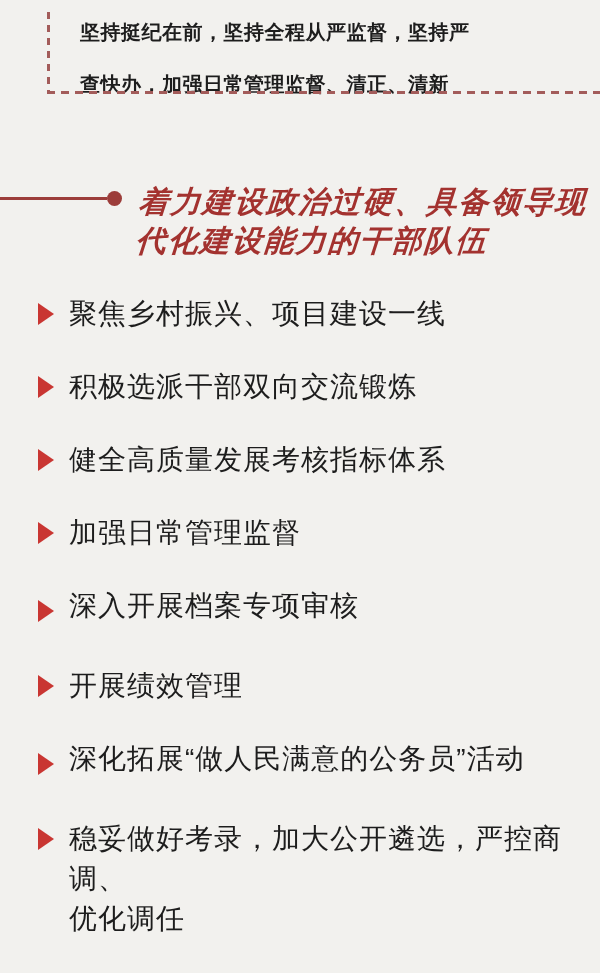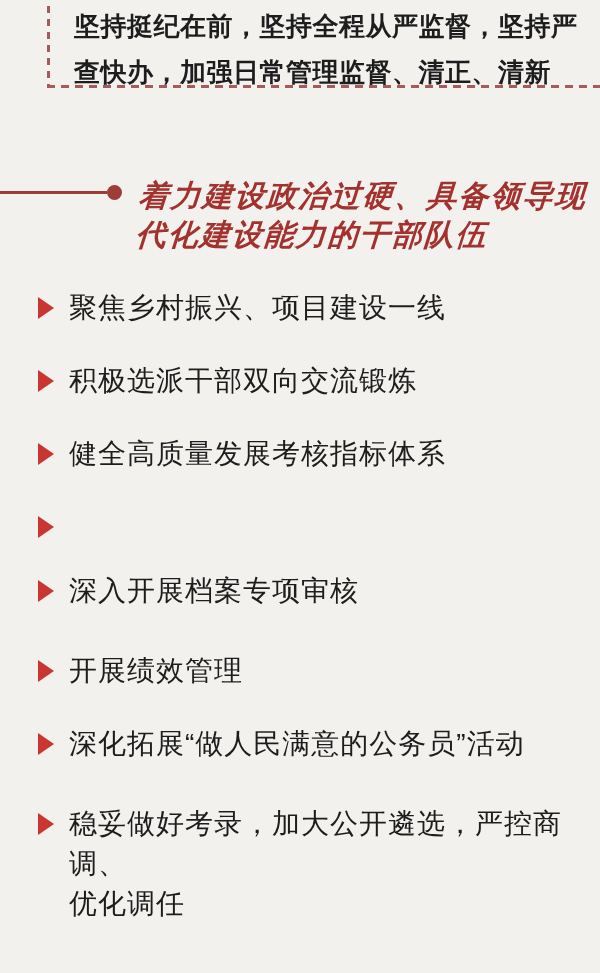--- a/index.html
+++ b/index.html
@@ -29,23 +29,23 @@
     width: 3px; height: 81px;
     background: repeating-linear-gradient(180deg, #a35c5a 0 7px, transparent 7px 13px);
   }
   .dash-h {
     position: absolute;
     left: 47px; top: 79px; right: 0;
     height: 3px;
     background: repeating-linear-gradient(90deg, #a35c5a 0 8px, transparent 8px 14px);
   }
   .quote-line {
-    margin: 6px;
+    margin: 12px;
     padding-left: 68px;
-    font-size: 26px;
+    font-size: 20px;
     line-height: 40px;
     letter-spacing: 0.5px;
     color: #1d1d1d;
     font-weight: 600;
     white-space: nowrap;
   }
 
   
   .section-heading {
     position: relative;
@@ -83,21 +83,21 @@
     list-style: none;
     margin: 32px 0 0;
     padding: 0 30px 0 38px;
   }
   .item {
     display: flex;
     align-items: flex-start;
     gap: 15px;
     margin-bottom: 33px;
   }
-  .item.gap-lg { margin-bottom: 40px; }
+  .item.gap-lg { margin-bottom: 40px; align-items: center; }
   .tri {
     flex: 0 0 auto;
     width: 0; height: 0;
     border-left: 16px solid #c93632;
     border-top: 11px solid transparent;
     border-bottom: 11px solid transparent;
     margin-top: 9px;
   }
   .item-text {
     font-size: 28px;
@@ -134,20 +134,21 @@
     <li class="item">
       <span class="tri"></span>
       <span class="item-text">积极选派干部双向交流锻炼</span>
     </li>
     <li class="item">
       <span class="tri"></span>
       <span class="item-text">健全高质量发展考核指标体系</span>
     </li>
     <li class="item">
       <span class="tri"></span>
+      <span class="item-text">加强日常管理监督</span>
     </li>
     <li class="item gap-lg">
       <span class="tri"></span>
       <span class="item-text">深入开展档案专项审核</span>
     </li>
     <li class="item">
       <span class="tri"></span>
       <span class="item-text">开展绩效管理</span>
     </li>
     <li class="item gap-lg">

